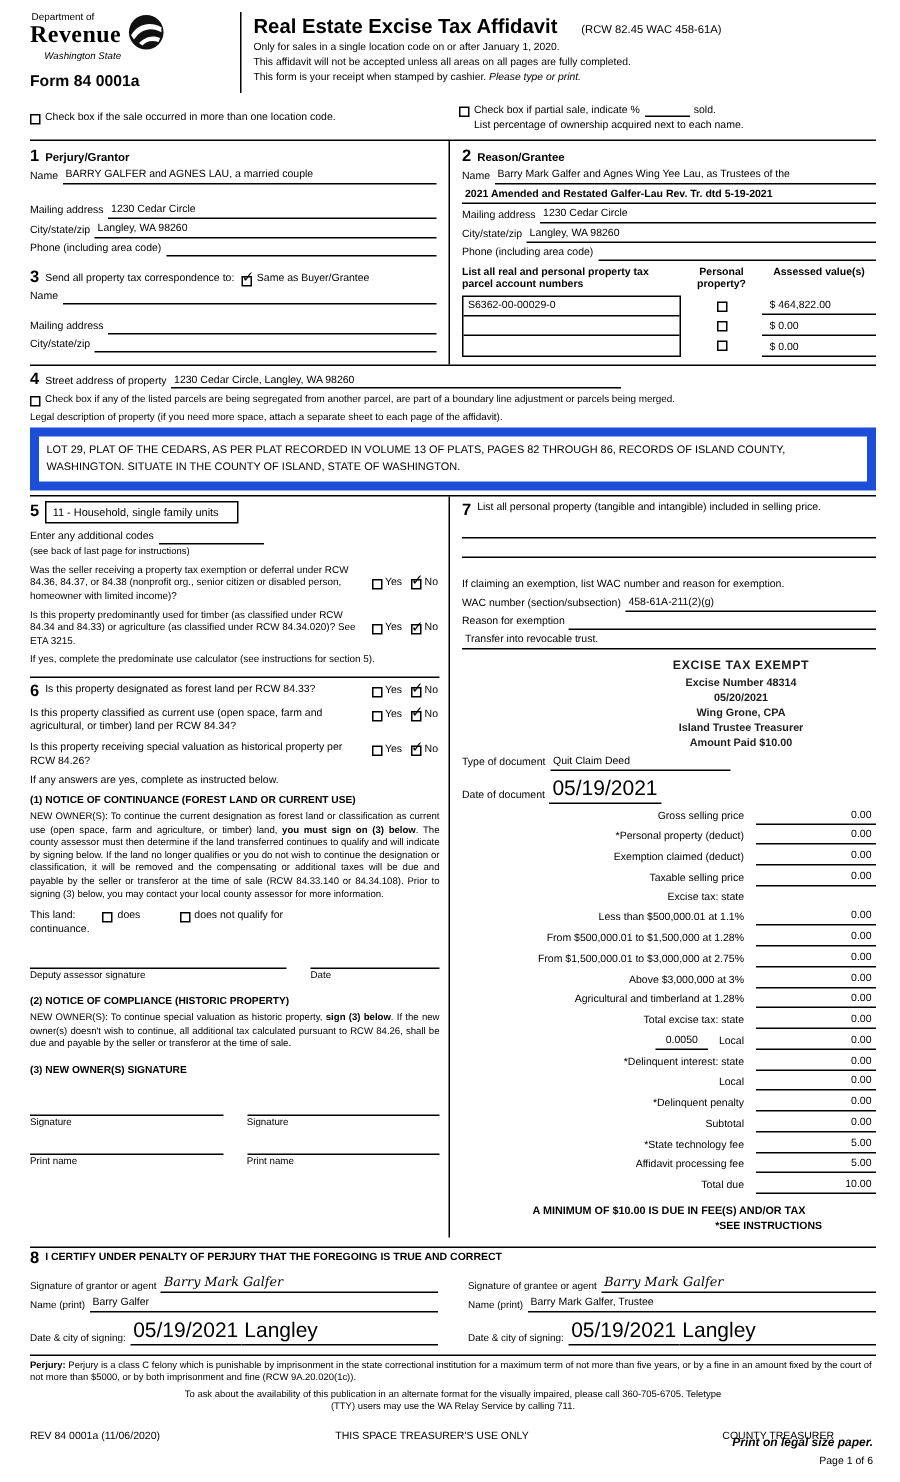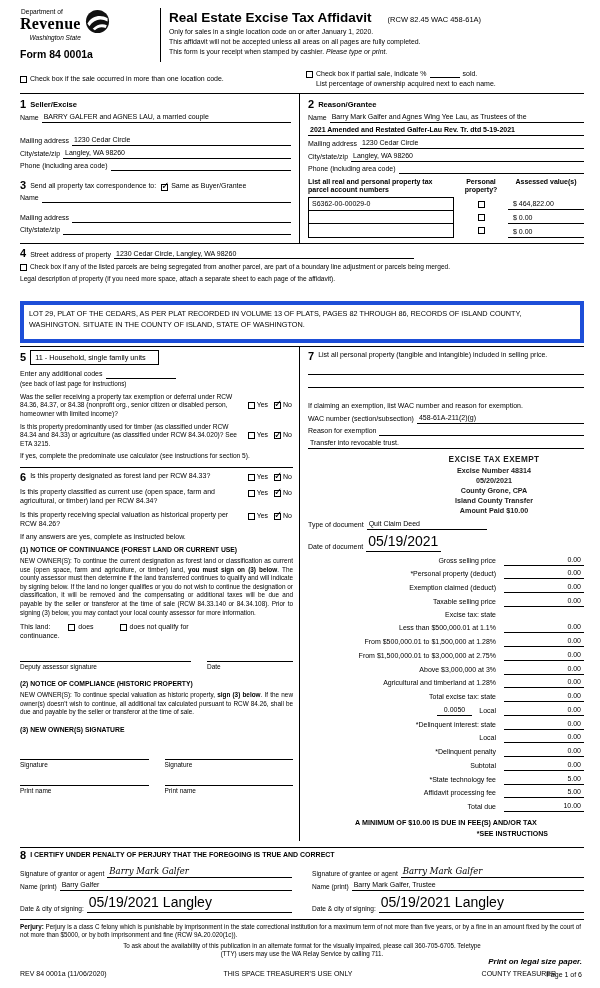--- a/index.html
+++ b/index.html
@@ -54,21 +54,21 @@
 .p-body{display:flex;margin-top:3px}
 .p-box{width:146px;border:1px solid #000}
 .p-prow{height:13px;padding:2px 3px 0;border-bottom:1px solid #000}
 .p-prow:last-child{border-bottom:none}
 .p-cbcol{width:54px;display:flex;flex-direction:column;align-items:center;justify-content:space-around;padding:1px 0}
 .p-vcol{flex:1;display:flex;flex-direction:column;justify-content:space-between}
 .p-vrow{height:13px;border-bottom:1px solid #000;display:flex;align-items:flex-end;padding:0 2px 1px 5px}
 
 .sec4{border-top:1px solid #000;padding-top:2px}
 .countybox{border:1px solid #000;padding:1px 18px 1px 3px;margin:0 4px;font-size:7.3px}
-.legalbox{border:4px solid #1d4ed8;min-height:42px;padding:4px 5px;margin-top:18px;font-size:7.3px;line-height:1.5}
+.legalbox{border:6px solid #1d4ed8;min-height:42px;padding:4px 5px;margin-top:2px;font-size:7.3px;line-height:1.5}
 
 .cols2{display:flex;border-top:1px solid #000;margin-top:3px}
 .colL2{width:280px;flex:none;border-right:1px solid #000;padding:3px 6px 4px 0}
 .colR2{flex:1;padding:3px 0 2px 8px;position:relative}
 .lubox{border:1px solid #000;padding:1.5px 12px 1.5px 4px;font-size:7.3px}
 .q{display:flex;margin-top:5px}
 .qtext{flex:1;padding-right:4px}
 .yn{white-space:nowrap;display:flex;align-items:center}
 .yn .lab{margin:0 1px 0 2px}
 .yn .cb{margin-left:5px}
@@ -162,21 +162,21 @@
       </div>
       <div class="tc-line2">List percentage of ownership acquired next to each name.</div>
     </div>
   </div>
 
   <div class="cols">
     <div class="colL">
 
       <div class="sechead">
         <span class="secnum">1</span>
-        <span class="t">Seller/Excise</span>
+        <span class="t">Perjury/Grantor</span>
       </div>
       <div class="fld">
         <span class="lb">Name</span>
         <span class="ul"><span>BARRY GALFER and AGNES LAU, a married couple</span></span>
       </div>
       <div class="gap10"></div>
       <div class="fld">
         <span class="lb">Mailing address</span>
         <span class="ul"><span>1230 Cedar Circle</span></span>
       </div>
@@ -418,22 +418,22 @@
         <span class="ul"></span>
       </div>
       <div class="fld">
         <span class="ul"><span>Transfer into revocable trust.</span></span>
       </div>
 
       <div class="stamp">
         <div class="s1">EXCISE TAX EXEMPT</div>
         <div>Excise Number 48314</div>
         <div>05/20/2021</div>
-        <div>County Grone, CPA</div>
-        <div>Island County Transfer</div>
+        <div>Wing Grone, CPA</div>
+        <div>Island Trustee Treasurer</div>
         <div>Amount Paid $10.00</div>
       </div>
 
       <div class="fld" style="margin-top:0">
         <span class="lb">Type of document</span>
         <span class="ul" style="flex:0 0 120px"><span>Quit Claim Deed</span></span>
         <span class="fill"></span>
       </div>
       <div class="fld">
         <span class="lb">Date of document</span>

